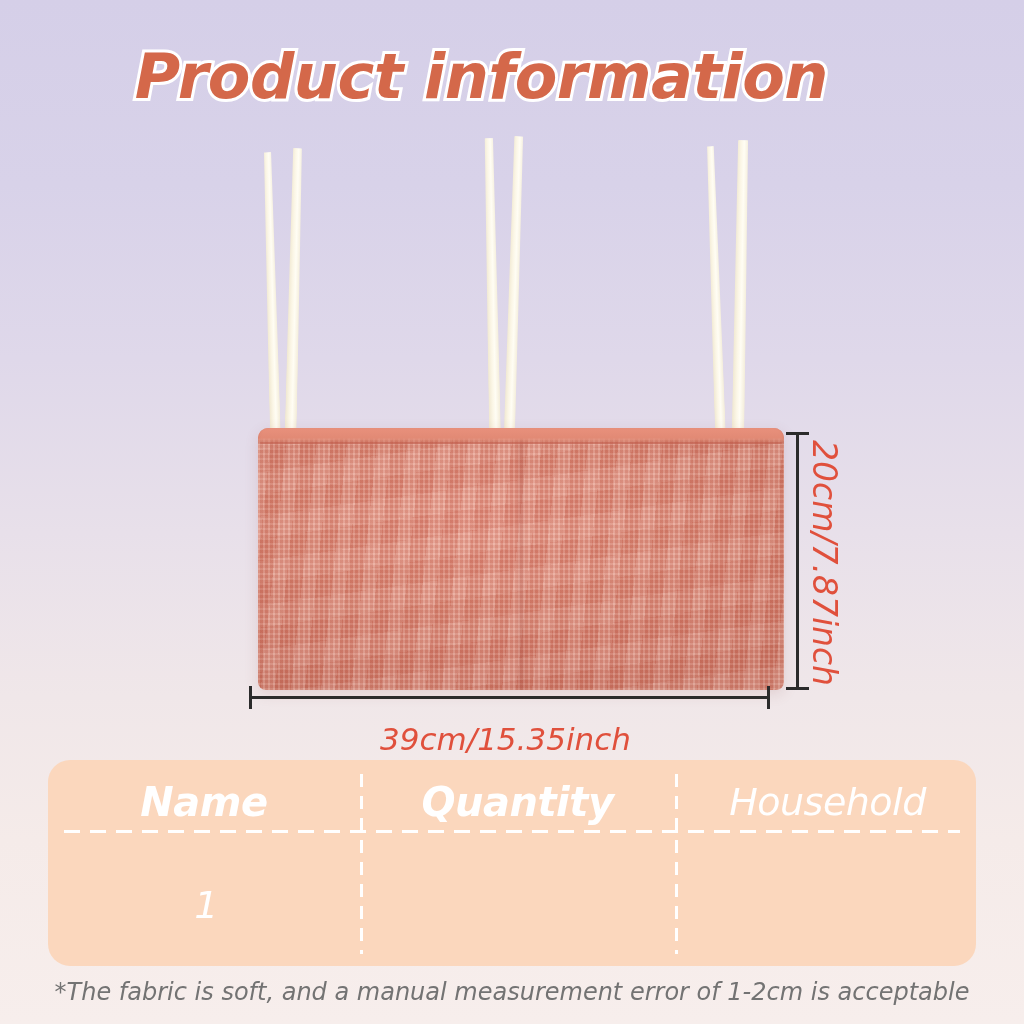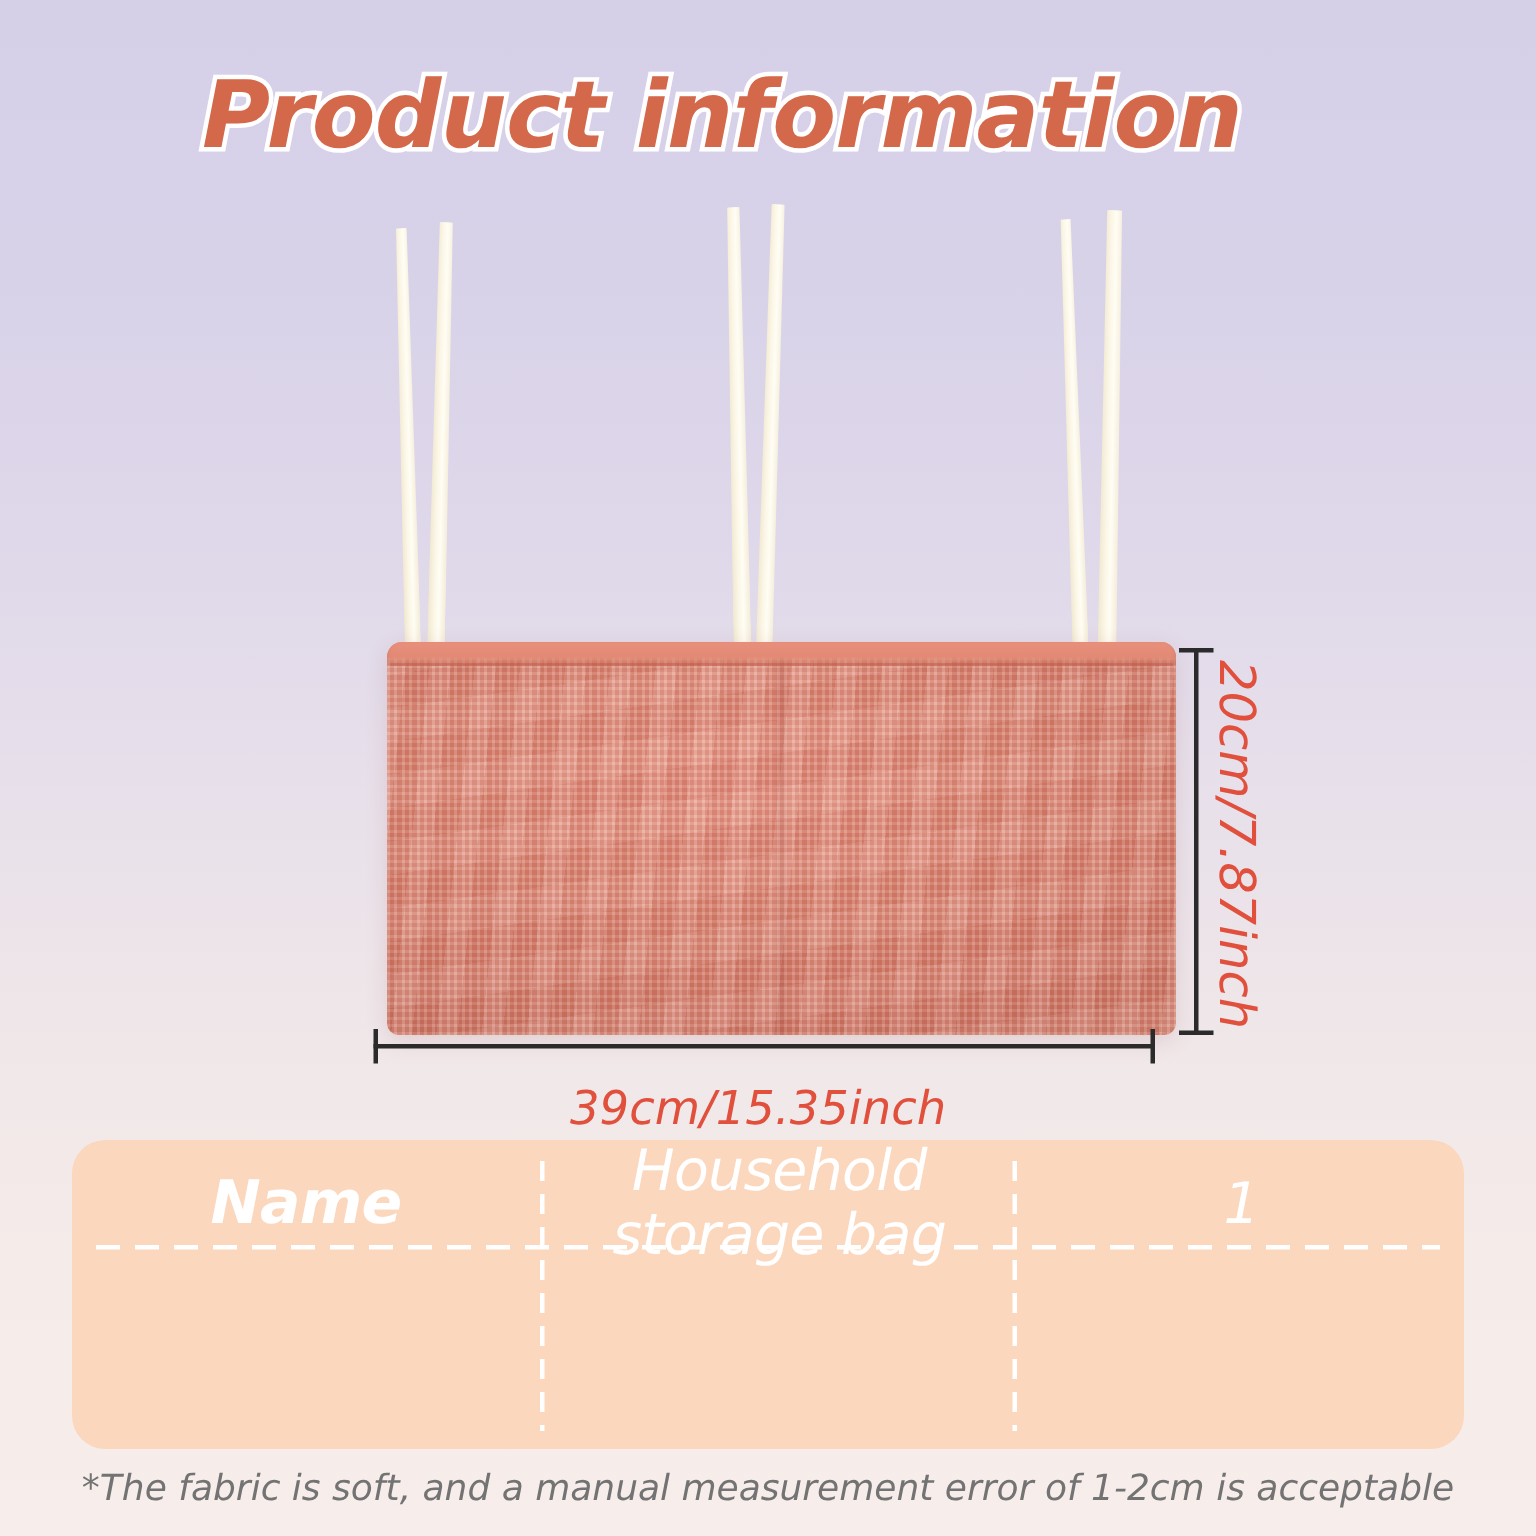--- a/index.html
+++ b/index.html
@@ -268,25 +268,25 @@
     <span class="dim-line dim-h-cap" style="left:249px; top:686px;"></span>
     <span class="dim-line dim-h-shaft" style="left:249px; top:696px; width:521px;"></span>
     <span class="dim-line dim-h-cap" style="left:767px; top:686px;"></span>
     <span class="dim-label dim-label-h" style="left:380px; top:709px;margin-top:12px;">39cm/15.35inch</span>
   </div>
 
   <div class="info-panel">
 
     <div class="info-grid">
       <div class="cell head">Name</div>
+      <div class="cell head">Quantity</div>
 
       <div class="cell body">
         <span>
           <span>Household</span><br>
-          <span>storage bag</span>
         </span>
       </div>
 
 
       <div class="cell body">1</div>
     </div>
 
     <span class="dash-h"></span>
     <span class="dash-v v1"></span>
     <span class="dash-v v2"></span>

